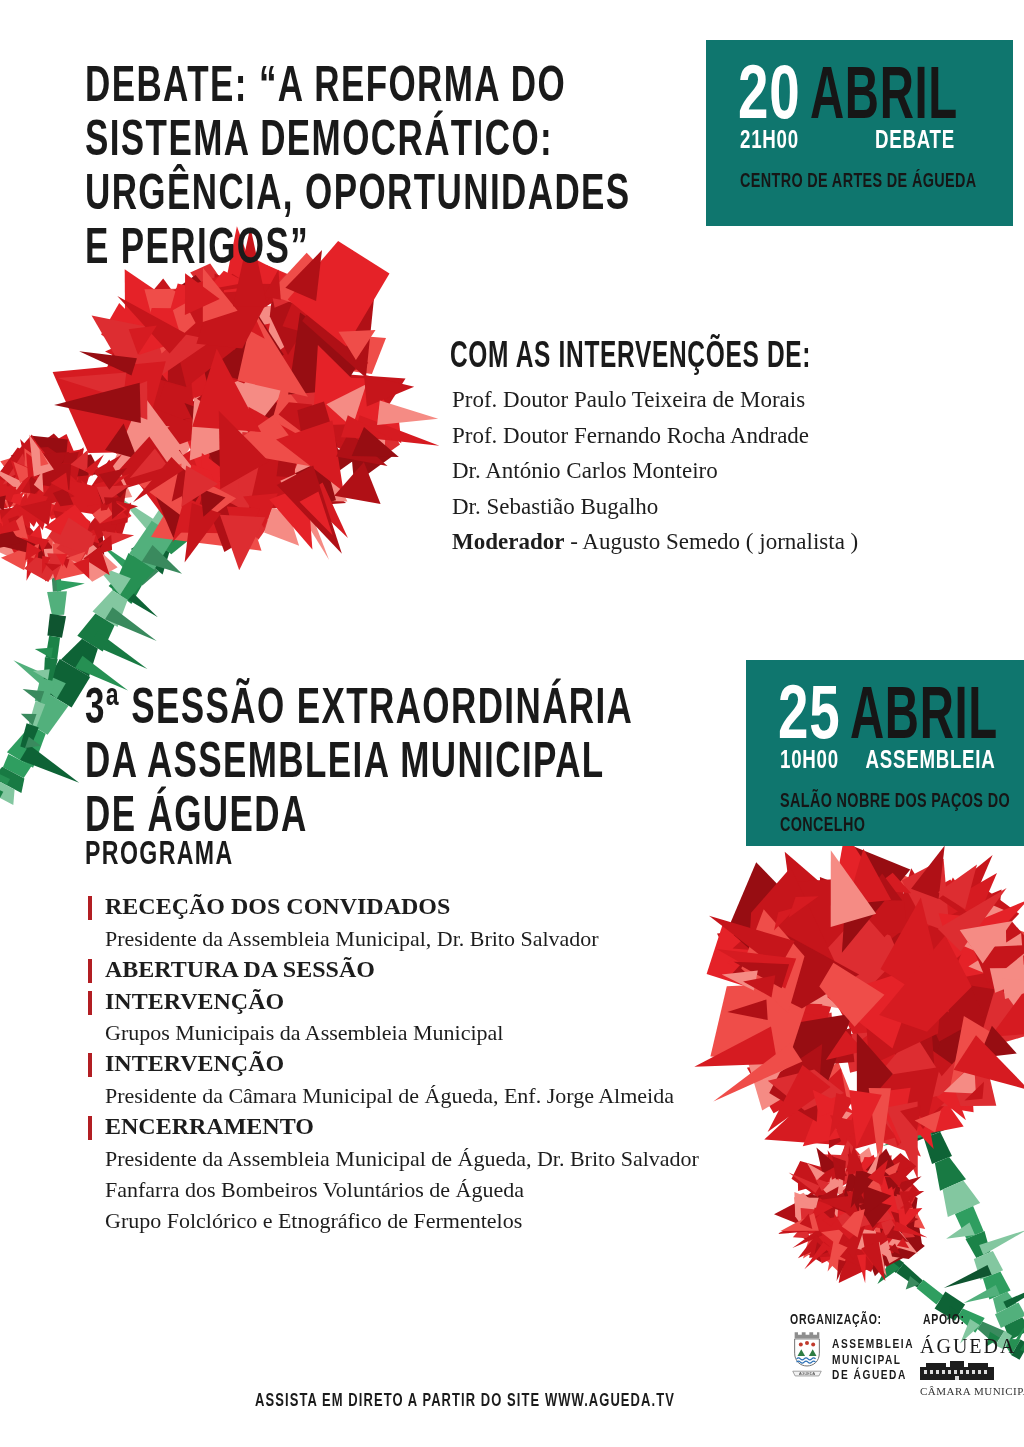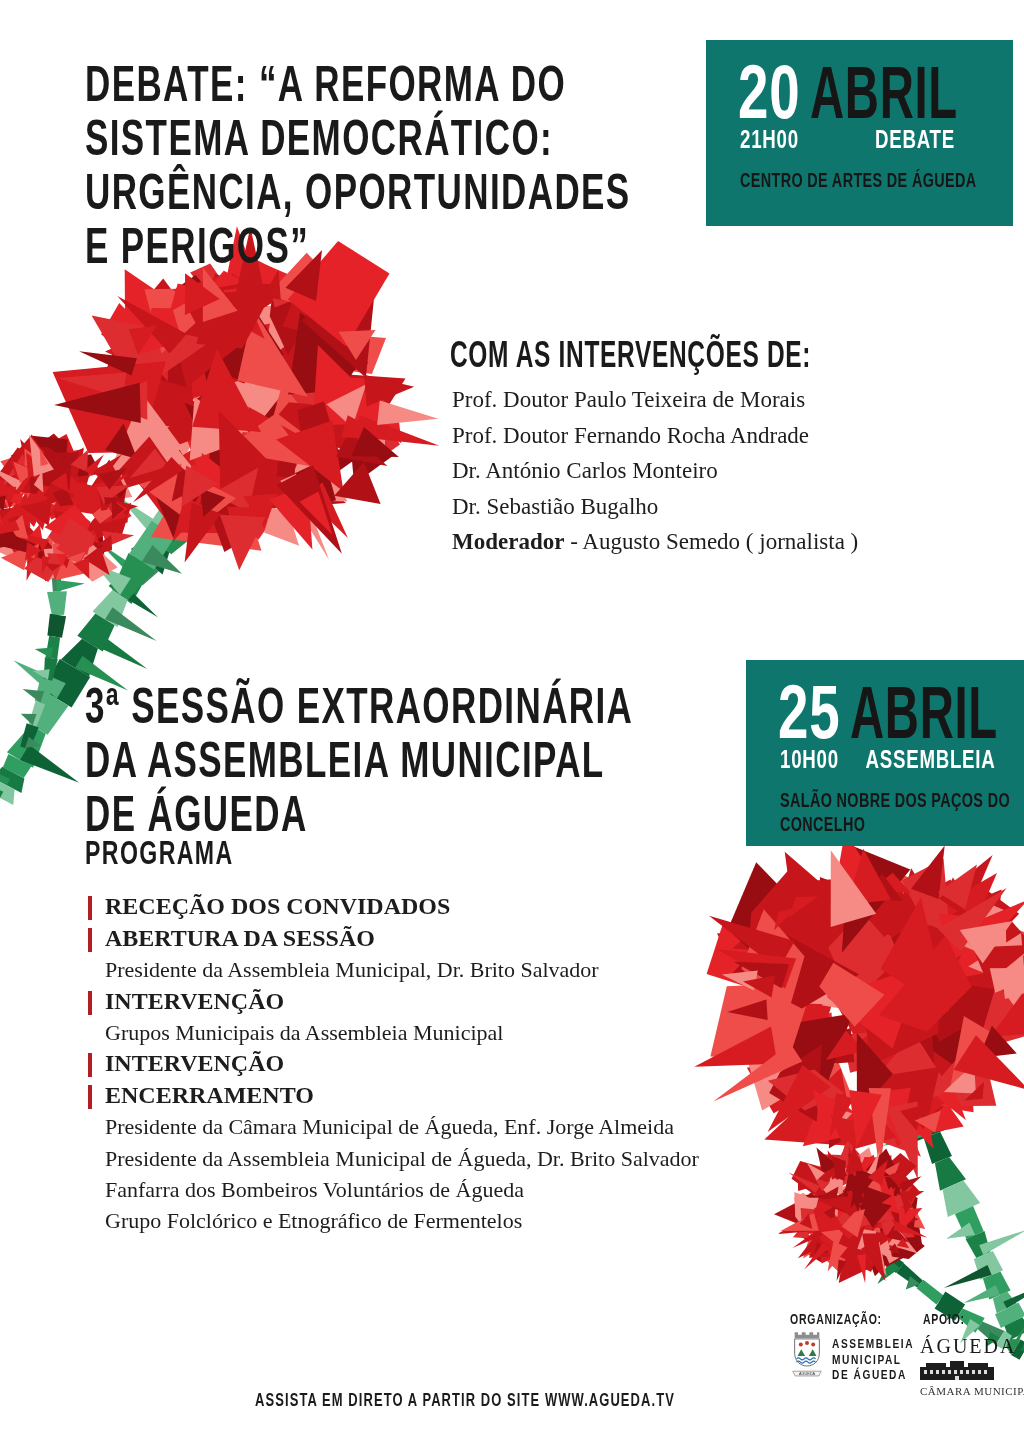--- a/index.html
+++ b/index.html
@@ -872,43 +872,43 @@
   </div>
 
   <div class="abs cond programa-heading">PROGRAMA</div>
 
   <div class="abs program">
     <div class="pline">
         <span class="pipe"></span>
         <span class="serif phead">RECEÇÃO DOS CONVIDADOS</span>
       </div>
     <div class="pline">
+        <span class="serif psub">Presidente da Assembleia Municipal, Dr. Brito Salvador</span>
+      </div>
+    <div class="pline">
         <span class="pipe"></span>
         <span class="serif phead">ABERTURA DA SESSÃO</span>
       </div>
     <div class="pline">
-        <span class="serif psub">Presidente da Assembleia Municipal, Dr. Brito Salvador</span>
-      </div>
-    <div class="pline">
         <span class="pipe"></span>
         <span class="serif phead">INTERVENÇÃO</span>
       </div>
     <div class="pline">
         <span class="serif psub">Grupos Municipais da Assembleia Municipal</span>
       </div>
     <div class="pline">
         <span class="pipe"></span>
         <span class="serif phead">INTERVENÇÃO</span>
       </div>
     <div class="pline">
+        <span class="serif psub">Presidente da Câmara Municipal de Águeda, Enf. Jorge Almeida</span>
+      </div>
+    <div class="pline">
         <span class="pipe"></span>
         <span class="serif phead">ENCERRAMENTO</span>
-      </div>
-    <div class="pline">
-        <span class="serif psub">Presidente da Câmara Municipal de Águeda, Enf. Jorge Almeida</span>
       </div>
     <div class="pline">
         <span class="serif psub">Presidente da Assembleia Municipal de Águeda, Dr. Brito Salvador</span>
       </div>
     <div class="pline">
         <span class="serif psub">Fanfarra dos Bombeiros Voluntários de Águeda</span>
       </div>
     <div class="pline">
         <span class="serif psub">Grupo Folclórico e Etnográfico de Fermentelos</span>
       </div>

